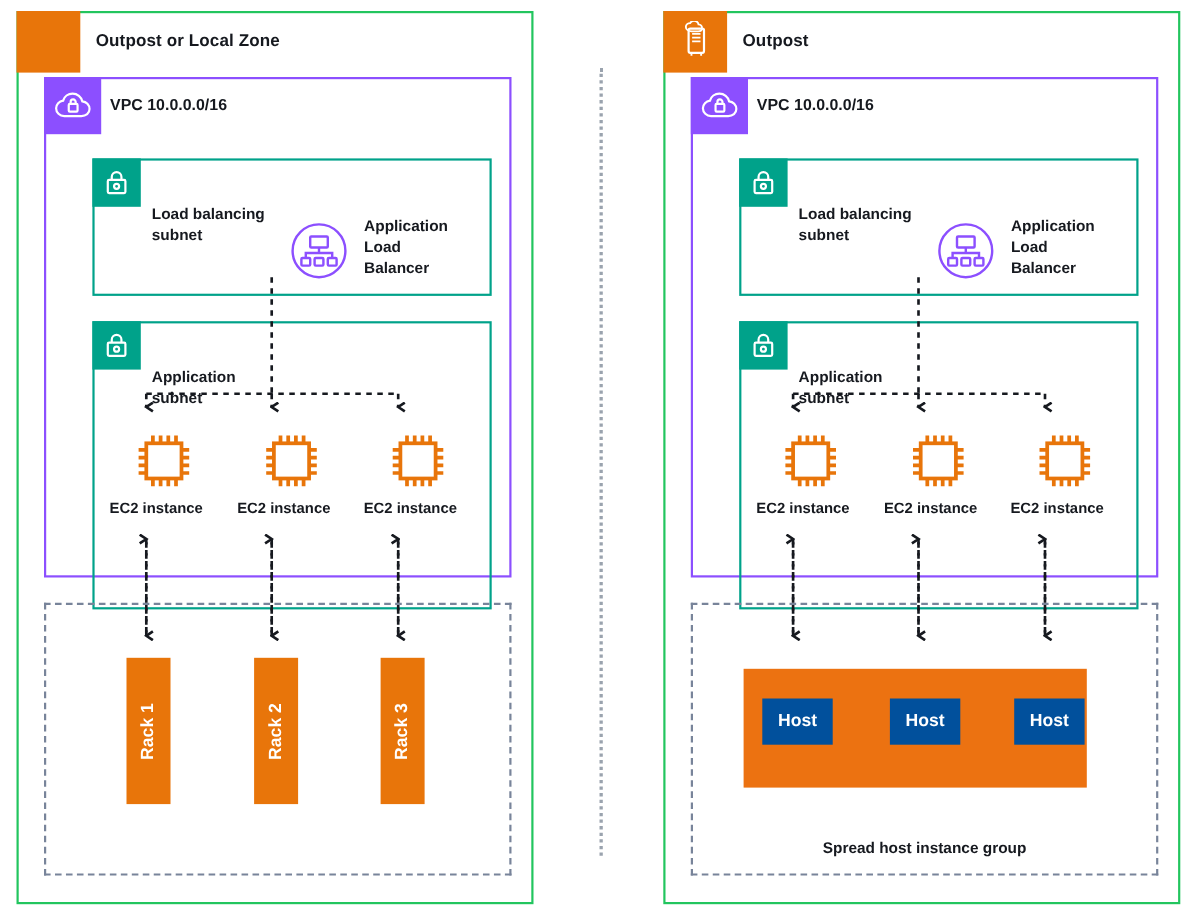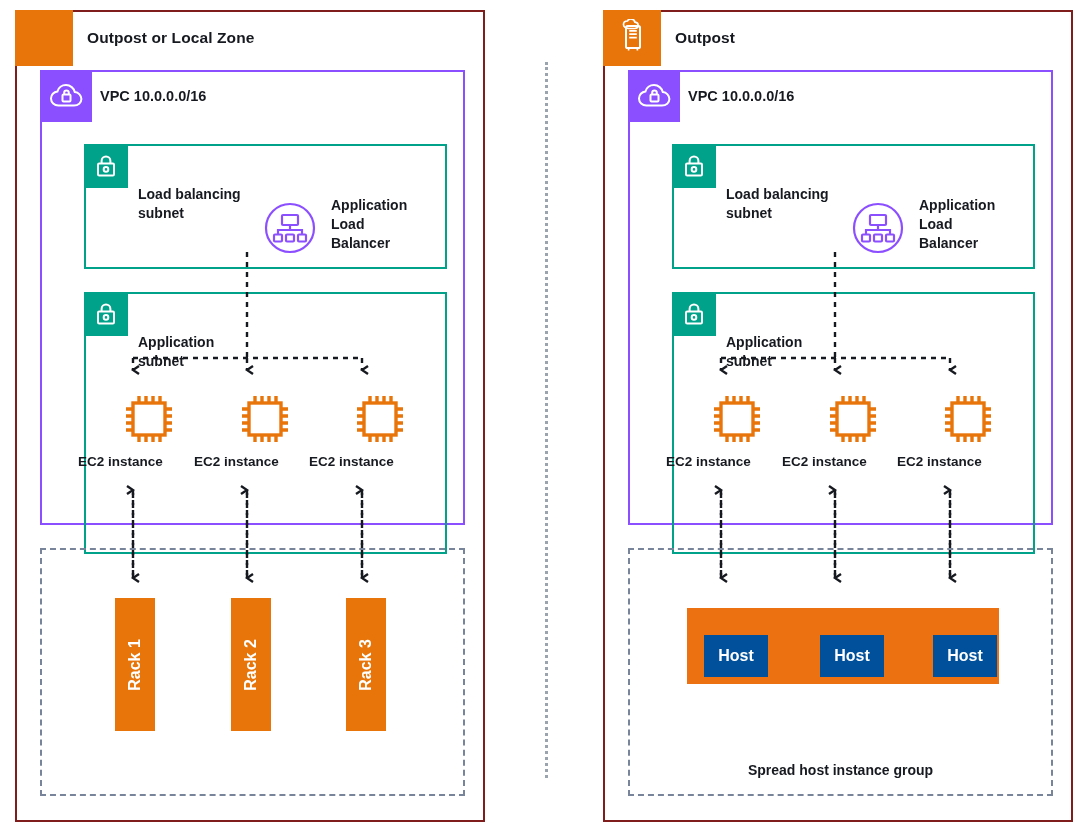--- a/index.html
+++ b/index.html
@@ -3,21 +3,21 @@
 <meta charset="utf-8">
 <style>
   html,body{margin:0;padding:0;background:#ffffff;}
   body{width:1082px;height:832px;position:relative;
        font-family:"Liberation Sans","DejaVu Sans",sans-serif;
        color:#16191f;-webkit-font-smoothing:antialiased;}
 
   .stage{position:absolute;inset:0;width:1082px;height:832px;overflow:hidden;}
 
   
-  .panel{position:absolute;border:2px solid #7f1d1d;background:#ffffff;box-sizing:border-box;}
+  .panel{position:absolute;border:2px solid #22c55e;background:#ffffff;box-sizing:border-box;}
   .panel-tab{position:absolute;left:-2px;top:-2px;height:56px;background:#E8750A;
              display:flex;align-items:center;box-sizing:border-box;}
   .panel-title{position:absolute;top:-2px;height:56px;display:flex;align-items:center;
                font-size:15.5px;font-weight:bold;color:#16191f;letter-spacing:.1px;}
 
   
   .vpc{position:absolute;border:2px solid #8C4FFF;box-sizing:border-box;background:transparent;}
   .vpc-tab{position:absolute;left:-2px;top:-2px;width:52px;height:52px;background:#8C4FFF;
            display:flex;align-items:center;justify-content:center;}
   .vpc-title{position:absolute;left:58px;top:-2px;height:52px;display:flex;align-items:center;
@@ -32,21 +32,21 @@
 
   
   .pgroup{position:absolute;box-sizing:border-box;
           border:2px dashed #78849A;background:transparent;}
   .pgroup-label{position:absolute;left:0;right:0;text-align:center;
                 font-size:14px;font-weight:bold;color:#16191f;}
 
   
   .ec2{position:absolute;width:56px;height:56px;}
   .ec2-label{position:absolute;font-size:13.5px;font-weight:bold;color:#16191f;
-             text-align:left;white-space:nowrap;}
+             text-align:center;white-space:nowrap;}
 
   
   .alb{position:absolute;width:52px;height:52px;}
   .alb-label{position:absolute;font-size:14px;font-weight:bold;line-height:19px;color:#16191f;}
 
   
   .rack{position:absolute;background:#E8750A;}
   .rack-label{position:absolute;left:50%;top:50%;
               transform:translate(-50%,-50%) rotate(-90deg);
               color:#ffffff;font-size:16px;font-weight:bold;white-space:nowrap;}
@@ -266,21 +266,21 @@
               <path d="M12 18H5M12 25H5M12 32H5M12 39H5"></path>
               <path d="M44 18h7M44 25h7M44 32h7M44 39h7"></path>
             </g>
           </svg>
         </div>
         <div class="ec2-label" style="left:223px;top:160px;width:128px;">EC2 instance</div>
       </div>
     </div>
 
     <div class="pgroup" style="left:23px;top:536px;width:425px;height:248px;">
-      <div class="hostbar" style="left:57px;top:58px;width:312px;height:76px;">
+      <div class="hostbar" style="left:46px;top:58px;width:312px;height:108px;">
         <div class="hostbox" style="left:17px;top:27px;width:64px;height:42px;">Host</div>
         <div class="hostbox" style="left:133px;top:27px;width:64px;height:42px;">Host</div>
         <div class="hostbox" style="left:246px;top:27px;width:64px;height:42px;">Host</div>
       </div>
       <div class="pgroup-label" style="top:212px;">Spread host instance group</div>
     </div>
   </div>
 
   <svg class="svg-layer">
     <defs>

